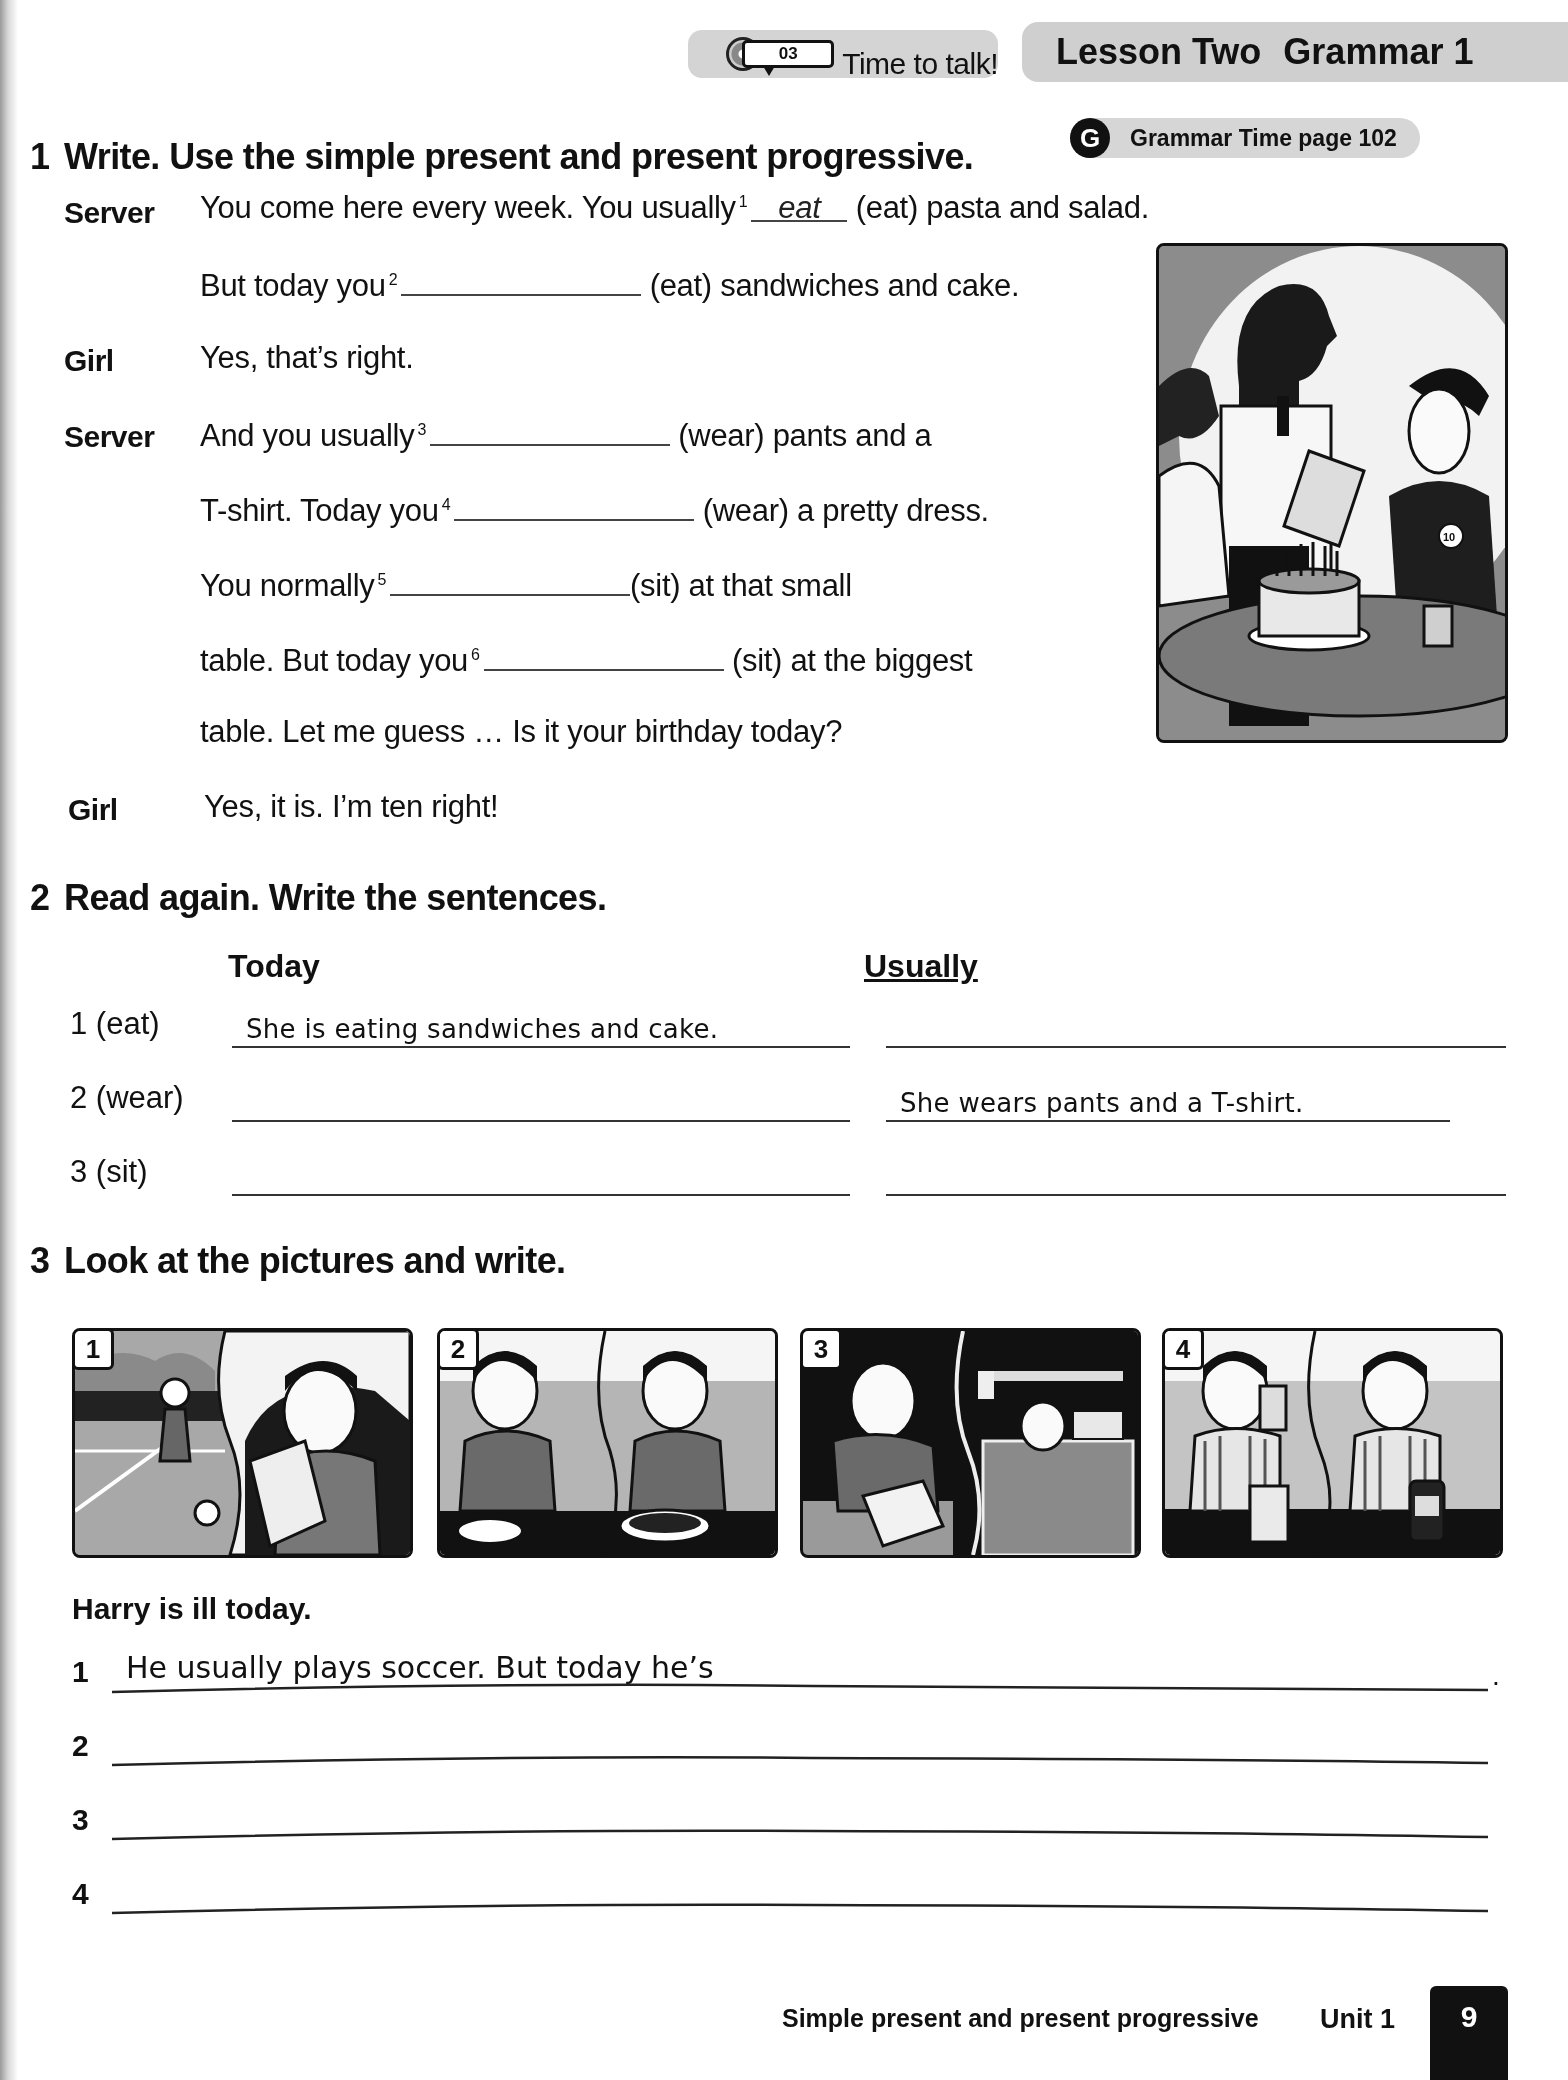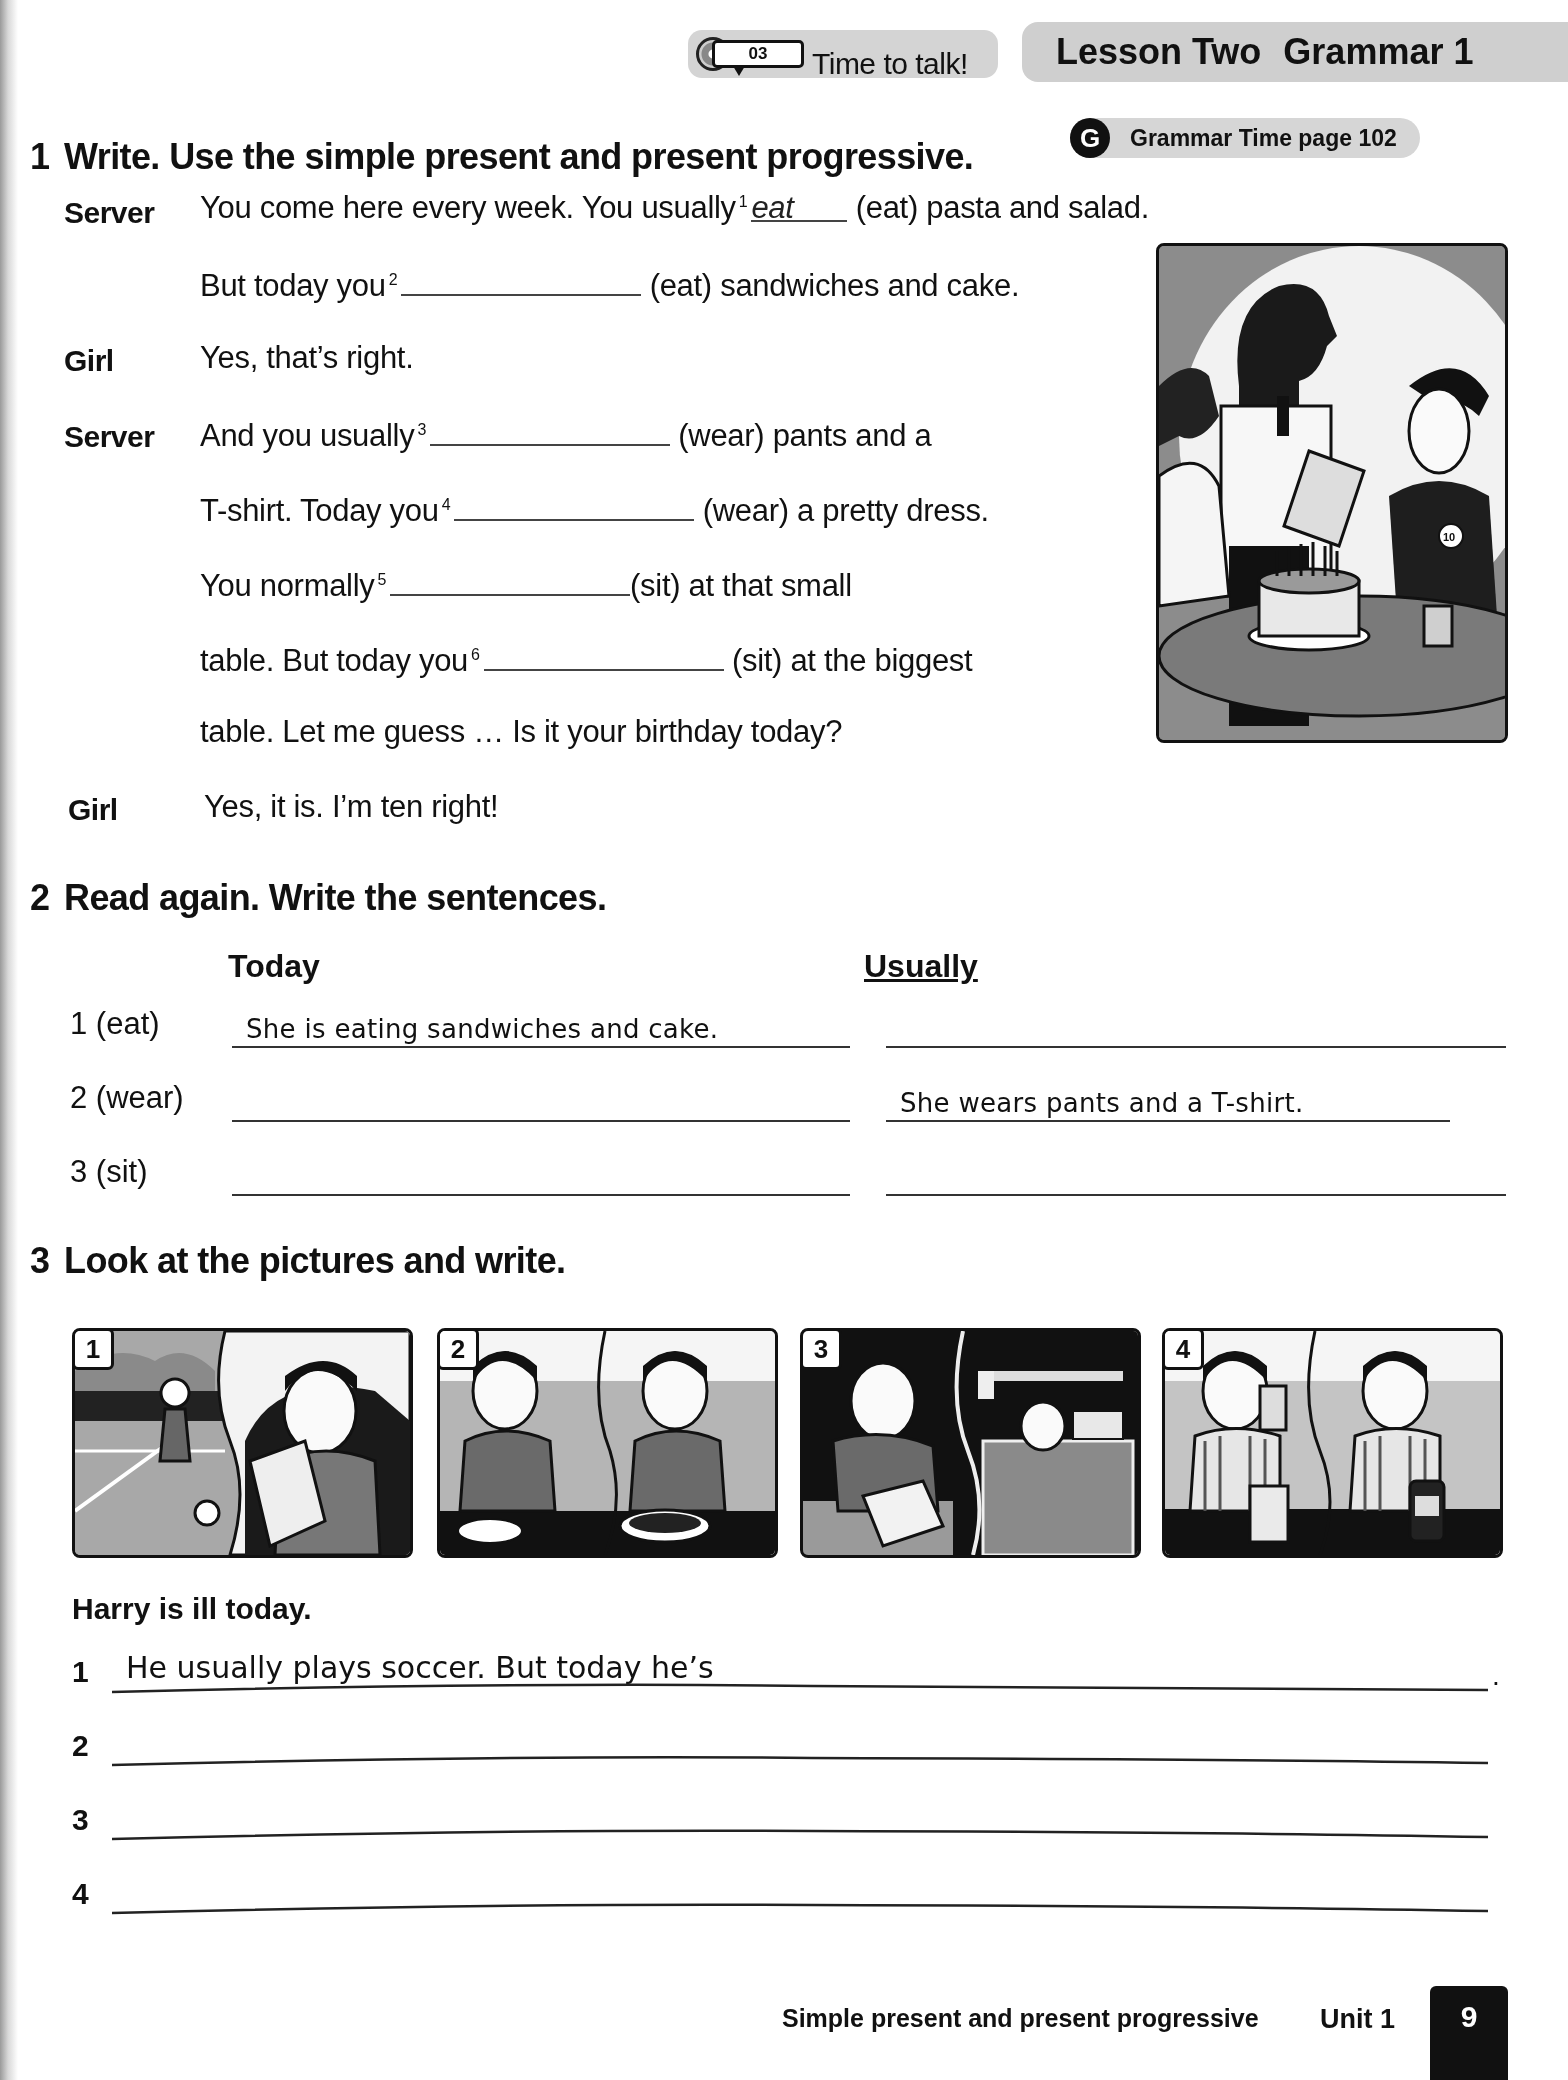--- a/index.html
+++ b/index.html
@@ -10,21 +10,21 @@
   }
   .abs { position: absolute; }
   .binding-shadow {
     left: 0; top: 0; width: 18px; height: 2080px;
     background: linear-gradient(to right, #9a9a9a 0%, #d8d8d8 45%, #ffffff 100%);
   }
   
   .talk-pill {
     left: 688px; top: 30px; width: 310px; height: 48px;
     background: #d4d4d4; border-radius: 14px;
-    display: flex; align-items: center;
+    display: flex; align-items: center; justify-content: flex-end;
   }
   .cd-icon {
     width: 34px; height: 34px; margin-left: 8px; border-radius: 50%;
     border: 3px solid #222; background: radial-gradient(circle, #fff 0 4px, #888 5px 11px, #ccc 12px);
     box-sizing: border-box; position: relative;
   }
   .track-bubble {
     margin-left: -18px; width: 92px; height: 28px; background: #fff; border: 3px solid #111;
     border-radius: 5px; box-sizing: border-box; display: flex; align-items: center; justify-content: center;
     font-size: 17px; font-weight: bold; position: relative;
@@ -51,21 +51,21 @@
   .g-badge {
     width: 40px; height: 40px; border-radius: 50%; background: #111; color: #fff;
     display: flex; align-items: center; justify-content: center; font-weight: 900; font-size: 26px;
   }
   .grammar-label { font-size: 23px; font-weight: bold; margin-left: 20px; }
   
   .speaker { left: 64px; font-size: 30px; font-weight: bold; letter-spacing: -0.5px; }
   .line { left: 200px; font-size: 31px; white-space: nowrap; letter-spacing: -0.3px; }
   .blank {
     display: inline-block; border-bottom: 2px solid #444; height: 30px; vertical-align: baseline;
-    font-style: italic; color: #222;
+    text-align: center; font-style: italic; color: #222;
   }
   .blank.short { width: 96px; }
   .blank.long { width: 240px; }
   .sup { font-size: 16px; vertical-align: super; margin: 0 4px 0 3px; }
   .scene-image {
     left: 1156px; top: 243px; width: 352px; height: 500px;
     border: 3px solid #111; border-radius: 8px; box-sizing: border-box; overflow: hidden;
     background: #8a8a8a;
   }
   

